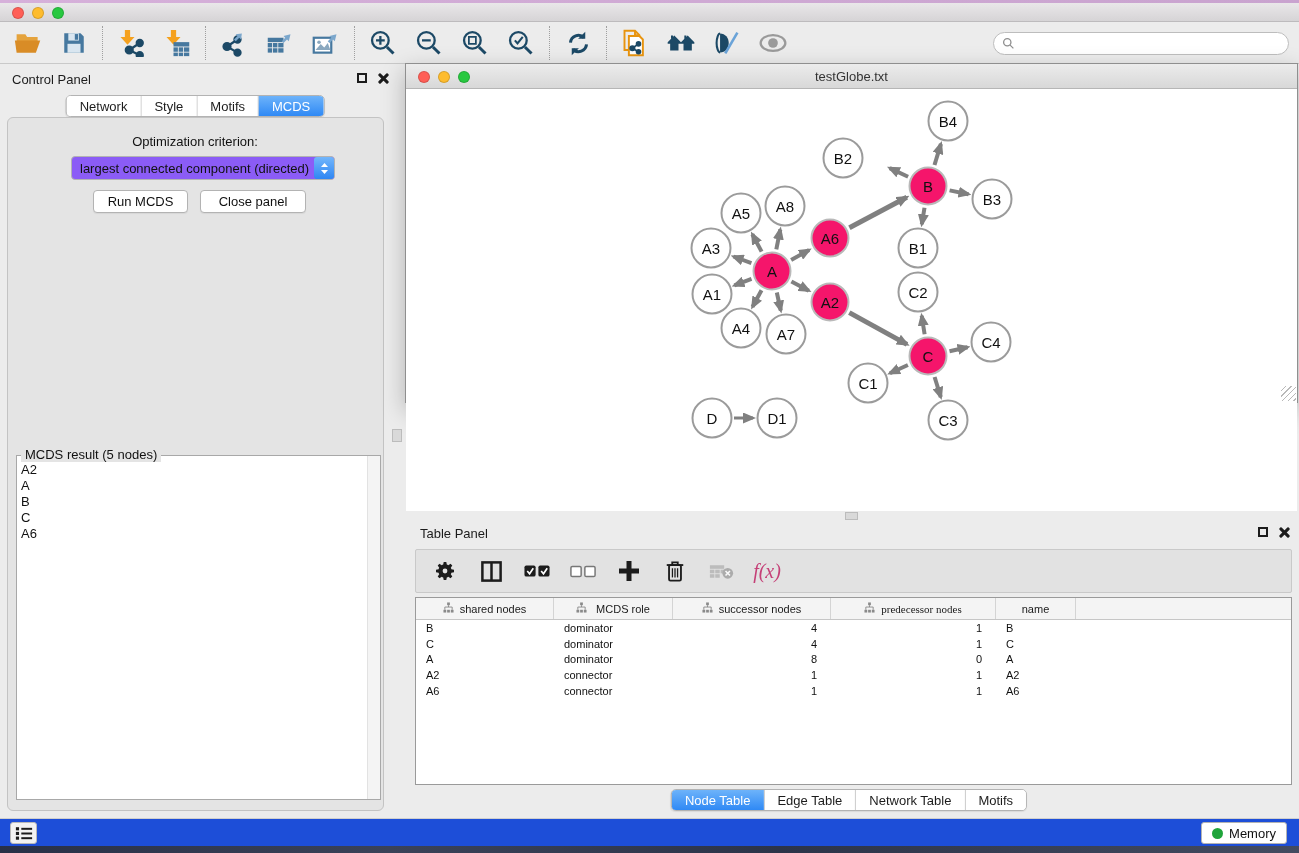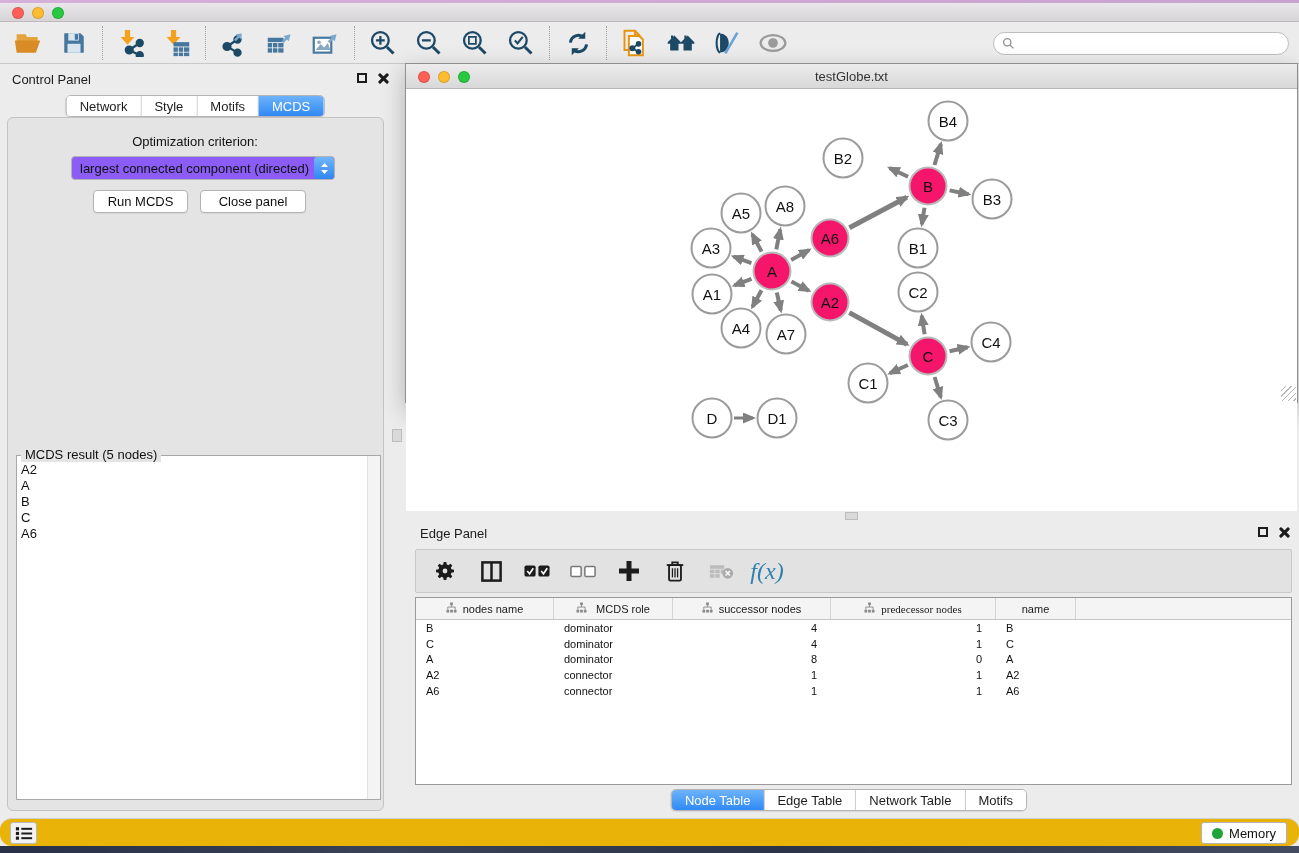--- a/index.html
+++ b/index.html
@@ -85,30 +85,30 @@
     font-size:15px; color:#111; transform:translate(-50%,-50%); }
   .gnode.hl { background:#f5156b; border-color:#b9b9b9; width:39px; height:39px; }
   .resize-grip { position:absolute; right:1px; bottom:1px; width:15px; height:15px;
     background:repeating-linear-gradient(135deg, transparent 0 3px, #b9b9b9 3px 4px); }
   
   .tp-toolbar { position:absolute; left:415px; top:549px; width:877px; height:44px;
     background:#e2e2e2; border:1px solid #c9c9c9; border-radius:2px;
     display:flex; align-items:center; gap:20px; padding-left:16px; }
   .tp-icon { width:26px; height:26px; display:flex; align-items:center; justify-content:center; }
   .tp-icon.disabled { opacity:.8; }
-  .fx { font-family:"Liberation Serif", serif; font-style:italic; font-size:24px; color:#0369a1; }
+  .fx { font-family:"Liberation Serif", serif; font-style:italic; font-size:20px; color:#be185d; }
   .table-area { position:absolute; left:415px; top:597px; width:877px; height:188px;
     background:#fff; border:1px solid #9a9a9a; overflow:hidden; }
   .thead { display:flex; height:22px; background:#f4f4f4; border-bottom:1px solid #c6c6c6; }
   .th { display:flex; align-items:center; justify-content:center; gap:6px; font-size:11px;
     color:#1a1a1a; border-right:1px solid #d4d4d4; background:#f4f4f4; }
   .trow { display:flex; height:15.7px; align-items:center; }
   .td { font-size:11px; color:#111; white-space:nowrap; overflow:hidden; }
   .status-bar { position:absolute; left:0; top:818px; width:1299px; height:28px;
-    background:#eab308; border-top:1px solid #cfcfcf;border-radius:12px; }
+    background:#1d4ed8; border-top:1px solid #cfcfcf; }
   .list-btn { position:absolute; left:10px; top:3px; width:27px; height:22px;
     background:#f2f2f2; border:1px solid #b9b9b9; border-radius:3px;
     display:flex; align-items:center; justify-content:center; }
   .memory-btn { position:absolute; right:12px; top:3px; height:22px; padding:0 10px;
     background:#fff; border:1px solid #b3b3b3; border-radius:3px;
     display:flex; align-items:center; gap:6px; font-size:13px; color:#111; }
   .memory-dot { width:11px; height:11px; border-radius:50%; background:#1fa43a; }
   .wallpaper { position:absolute; left:0; top:846px; width:1299px; height:7px;
     background:linear-gradient(90deg,#283047,#3a4258 30%,#2c3449 60%,#434b60); }
 </style>
@@ -401,21 +401,21 @@
       <div class="gnode" style="left: 512px; top: 203px;">C2</div>
       <div class="gnode" style="left: 542px; top: 331px;">C3</div>
       <div class="gnode" style="left: 585px; top: 253px;">C4</div>
       <div class="gnode" style="left: 306px; top: 329px;">D</div>
       <div class="gnode" style="left: 371px; top: 329px;">D1</div>
     </div>
   <div class="resize-grip"></div>
 </div>
 
 <div>
-  <div class="panel-title" style="left:420px; top:526px;">Edge Panel</div>
+  <div class="panel-title" style="left:420px; top:526px;">Table Panel</div>
   <span class="float-box" style="left:1258px; top:527px;"></span>
   <span class="close-x" style="left:1278px; top:527px;"></span>
 
   <div class="tp-toolbar" id="tp-toolbar">
       <span class="tp-icon">
         <svg width="24" height="24" viewBox="0 0 24 24">
           <path fill="#1c1c1c" d="M21 13.3v-2.6l-2.6-.5a6.7 6.7 0 0 0-.6-1.5l1.5-2.2-1.8-1.8-2.2 1.5c-.5-.3-1-.5-1.5-.6L13.3 3h-2.6l-.5 2.6c-.5.1-1 .3-1.5.6L6.5 4.7 4.7 6.5l1.5 2.2c-.3.5-.5 1-.6 1.5L3 10.7v2.6l2.6.5c.1.5.3 1 .6 1.5l-1.5 2.2 1.8 1.8 2.2-1.5c.5.3 1 .5 1.5.6l.5 2.6h2.6l.5-2.6c.5-.1 1-.3 1.5-.6l2.2 1.5 1.8-1.8-1.5-2.2c.3-.5.5-1 .6-1.5z"></path>
           <circle cx="12" cy="12" r="2.4" fill="#e2e2e2"></circle>
         </svg>
       </span>
@@ -478,21 +478,21 @@
   <div class="table-area">
     <div class="thead" id="table-header">
         <div class="th" style="width: 138px;">
           <span><svg width="11" height="11" viewBox="0 0 12 12">
               <rect x="4.5" y="0.5" width="3" height="3" fill="#8a8a8a"></rect>
               <path d="M6 3.5v2M2 8.5V5.5h8v3" stroke="#8a8a8a" fill="none" stroke-width="1"></path>
               <rect x="0.5" y="8.5" width="3" height="3" fill="#8a8a8a"></rect>
               <rect x="4.5" y="8.5" width="3" height="3" fill="#8a8a8a"></rect>
               <rect x="8.5" y="8.5" width="3" height="3" fill="#8a8a8a"></rect>
             </svg></span>
-          <span>nodes name</span>
+          <span>shared nodes</span>
         </div>
         <div class="th" style="width: 119px; gap: 9px;">
           <span><svg width="11" height="11" viewBox="0 0 12 12">
               <rect x="4.5" y="0.5" width="3" height="3" fill="#8a8a8a"></rect>
               <path d="M6 3.5v2M2 8.5V5.5h8v3" stroke="#8a8a8a" fill="none" stroke-width="1"></path>
               <rect x="0.5" y="8.5" width="3" height="3" fill="#8a8a8a"></rect>
               <rect x="4.5" y="8.5" width="3" height="3" fill="#8a8a8a"></rect>
               <rect x="8.5" y="8.5" width="3" height="3" fill="#8a8a8a"></rect>
             </svg></span>
           <span>MCDS role</span>

